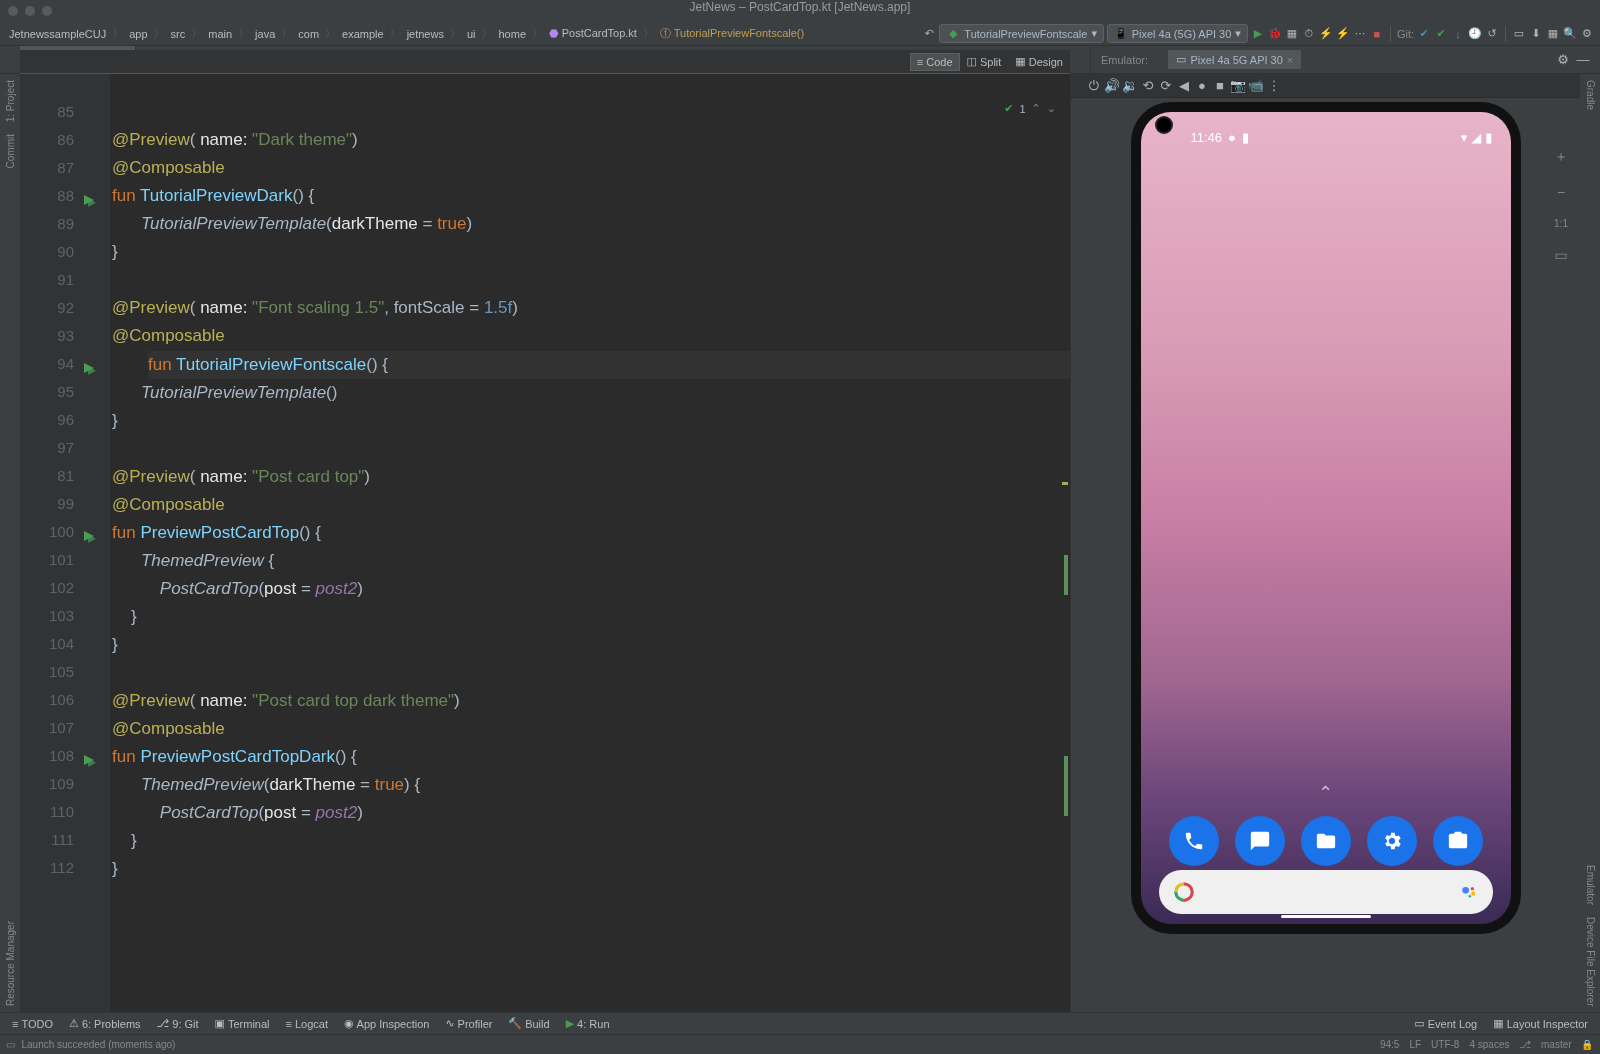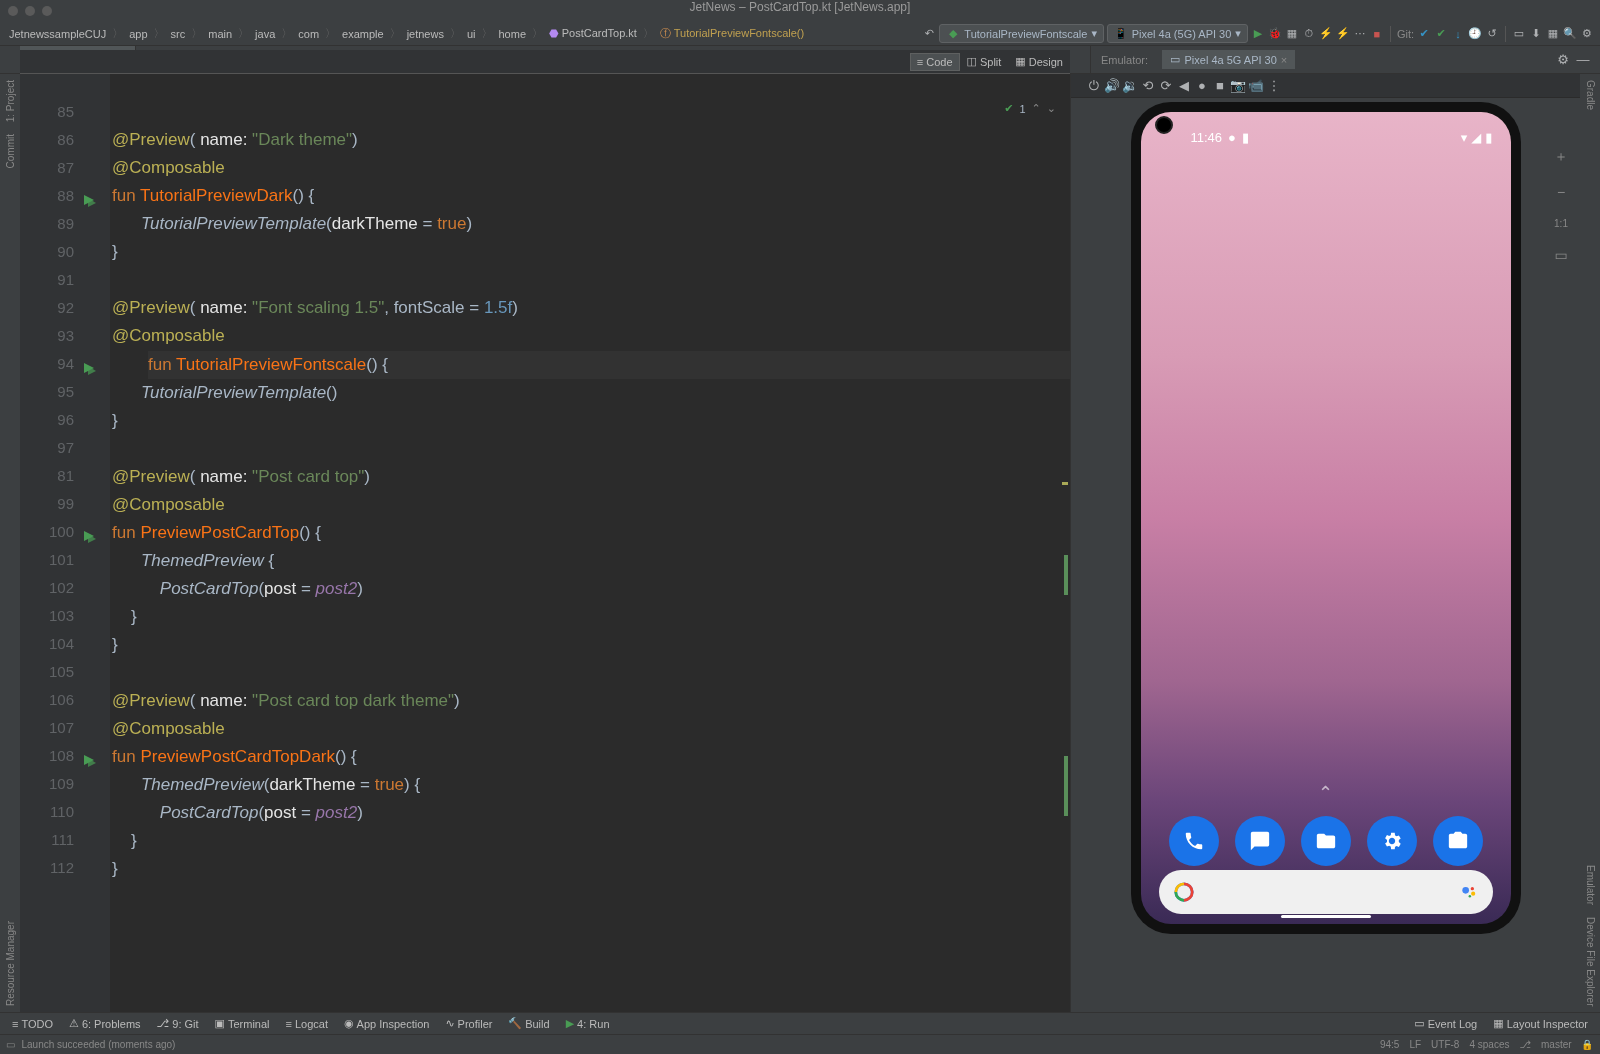--- a/index.html
+++ b/index.html
@@ -22,21 +22,21 @@
   .tb-icon { width: 14px; height: 14px; display: flex; align-items: center; justify-content: center; cursor: pointer; color: #afb1b3; }
   .tb-icon.green { color: #499c54; }
   .tb-icon.red { color: #c75450; }
   .tb-icon.blue { color: #3592c4; }
   .tb-sep { width: 1px; height: 16px; background: #555; margin: 0 3px; }
 
   
   .tabs-row { height: 28px; background: #3c3f41; display: flex; align-items: stretch; border-bottom: 1px solid #323232; }
   .editor-tabs { display: flex; align-items: stretch; flex: 1; margin-left: 20px; }
   .editor-tab { display: flex; align-items: center; gap: 4px; padding: 0 8px; background: #515658; border-right: 1px solid #323232; font-size: 11px; color: #bbb; cursor: pointer; }
-  .emulator-tabs { display: flex; align-items: center; gap: 14px; padding: 0 10px; border-left: 1px solid #323232; width: 510px; }
+  .emulator-tabs { display: flex; align-items: center; gap: 20px; padding: 0 10px; border-left: 1px solid #323232; width: 510px; }
   .emu-label { color: #888; font-size: 11px; }
   .emu-tab { display: flex; align-items: center; gap: 4px; padding: 3px 8px; background: #515658; font-size: 11px; cursor: pointer; }
   .tab-close { color: #888; cursor: pointer; }
   .tabs-gear { margin-left: auto; display: flex; gap: 6px; }
 
   
   .view-mode-bar { height: 24px; background: #313335; display: flex; align-items: center; justify-content: flex-end; border-bottom: 1px solid #555; padding-right: 4px; }
   .view-btn { display: flex; align-items: center; gap: 3px; padding: 2px 6px; font-size: 11px; color: #bbb; cursor: pointer; border: 1px solid transparent; }
   .view-btn.active { background: #4c5052; border: 1px solid #5e6060; }
   .emu-controls { display: flex; gap: 4px; padding: 0 8px; }
@@ -49,21 +49,21 @@
 
   .editor-area { flex: 1; display: flex; background: #2b2b2b; position: relative; }
   .gutter { width: 60px; background: #313335; text-align: right; color: #606366; font-family: "JetBrains Mono", "Menlo", monospace; font-size: 15px; line-height: 28px; padding-right: 6px; user-select: none; }
   .gutter-icons { width: 30px; background: #313335; font-family: monospace; font-size: 12px; line-height: 28px; position: relative; }
   .run-gutter { position: absolute; left: 2px; width: 14px; height: 14px; cursor: pointer; }
 
   .code { flex: 1; font-family: "JetBrains Mono", "Menlo", monospace; font-size: 17px; line-height: 28px; white-space: pre; padding-left: 2px; position: relative; }
   .code .kw { color: #cc7832; }
   .code .anno { color: #bbb054; }
   .code .str { color: #6a8759; }
-  .code .fn { color: #f97316; }
+  .code .fn { color: #7dd3fc; }
   .code .ital { font-style: italic; color: #a9b7c6; margin-left: 10px; }
   .code .param { color: #e5e5e5; }
   .code .num { color: #6897bb; }
   .code .ident { color: #9876aa; font-style: italic; }
   .code .current-line { background: #323232; display: inline-block; width: 100%; margin-left: 36px; }
 
   .indicator-strip { position: absolute; right: 0; top: 0; width: 10px; height: 100%; }
   .ind-mark { position: absolute; right: 2px; width: 6px; height: 3px; }
 
   

